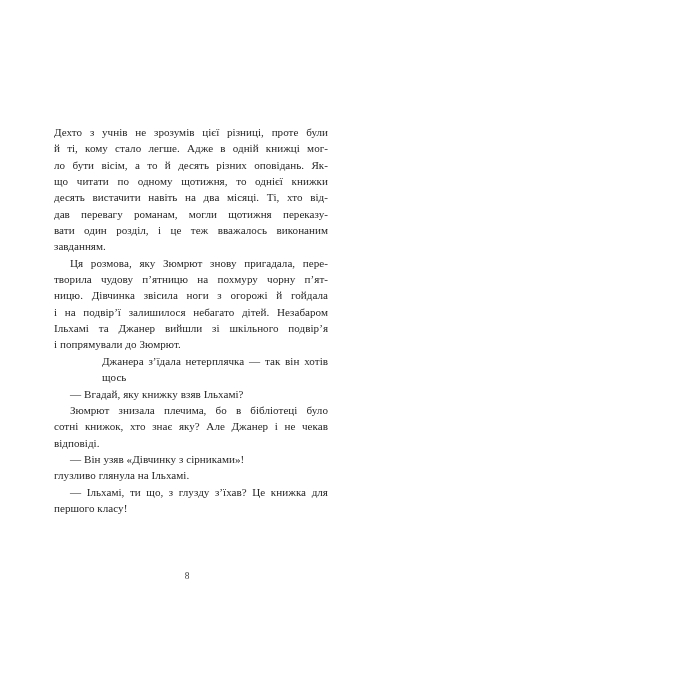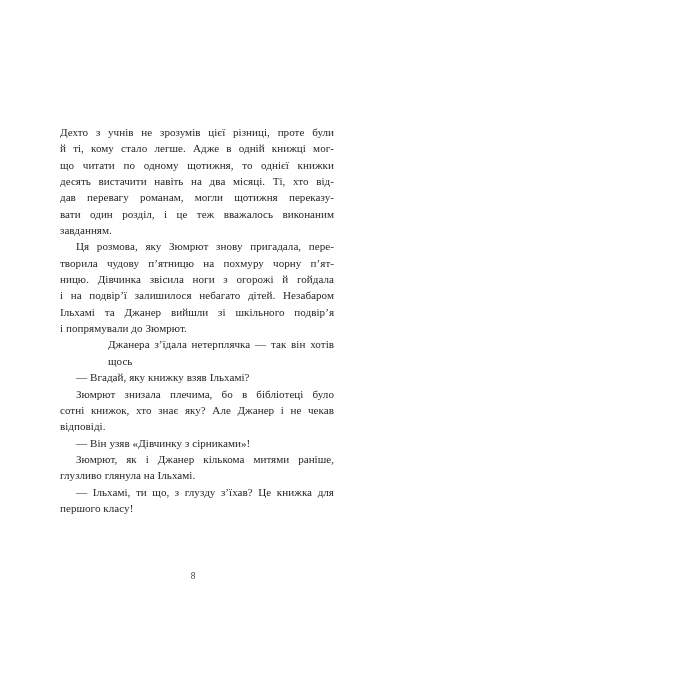--- a/index.html
+++ b/index.html
@@ -23,21 +23,21 @@
     box-sizing: border-box;
   }
 
   .page {
     position: absolute;
     top: 0;
     height: 700px;
     box-sizing: border-box;
   }
 
-  .page-left  { left: 18px;   width: 350px; padding-left: 40px; }
+  .page-left  { left: 12px;   width: 350px; padding-left: 40px; }
   .page-right { left: 350px; width: 350px; }
 
   .textblock {
     position: absolute;
     top: 124px;
     font-size: 11.1px;
     line-height: 16.35px;
     color: #262626;
     text-align: justify;
     text-justify: inter-word;
@@ -88,20 +88,21 @@
 </head>
 <body>
 
 <div class="spread">
 
   <div class="page page-left">
     <div class="textblock" id="left-text">
         <p style="text-indent: 0px;">
           <span class="ln-just">Дехто з учнів не зрозумів цієї різниці, проте були</span>
           <span class="ln-just">й ті, кому стало легше. Адже в одній книжці мог-</span>
+          <span class="ln-just">ло бути вісім, а то й десять різних оповідань. Як-</span>
           <span class="ln-just">що читати по одному щотижня, то однієї книжки</span>
           <span class="ln-just">десять вистачити навіть на два місяці. Ті, хто від-</span>
           <span class="ln-just">дав перевагу романам, могли щотижня переказу-</span>
           <span class="ln-just">вати один розділ, і це теж вважалось виконаним</span>
           <span class="ln">завданням.</span>
         </p>
         <p style="text-indent: 0px;">
           <span class="ln-just ln-indent">Ця розмова, яку Зюмрют знову пригадала, пере-</span>
           <span class="ln-just">творила чудову п’ятницю на похмуру чорну п’ят-</span>
           <span class="ln-just">ницю. Дівчинка звісила ноги з огорожі й гойдала</span>
@@ -117,21 +118,20 @@
         </p>
         <p style="text-indent: 0px;">
           <span class="ln-just ln-indent">Зюмрют знизала плечима, бо в бібліотеці було</span>
           <span class="ln-just">сотні книжок, хто знає яку? Але Джанер і не чекав</span>
           <span class="ln">відповіді.</span>
         </p>
         <p style="text-indent: 0px;">
           <span class="ln ln-indent">— Він узяв «Дівчинку з сірниками»!</span>
         </p>
         <p style="text-indent: 0px;">
-          <span class="ln-just ln-indent">Зюмрют, як і Джанер кількома митями раніше,</span>
           <span class="ln">глузливо глянула на Ільхамі.</span>
         </p>
         <p style="text-indent: 0px;">
           <span class="ln-just ln-indent">— Ільхамі, ти що, з глузду з’їхав? Це книжка для</span>
           <span class="ln">першого класу!</span>
         </p>
       </div>
     <div class="folio folio-left">8</div>
   </div>
 

